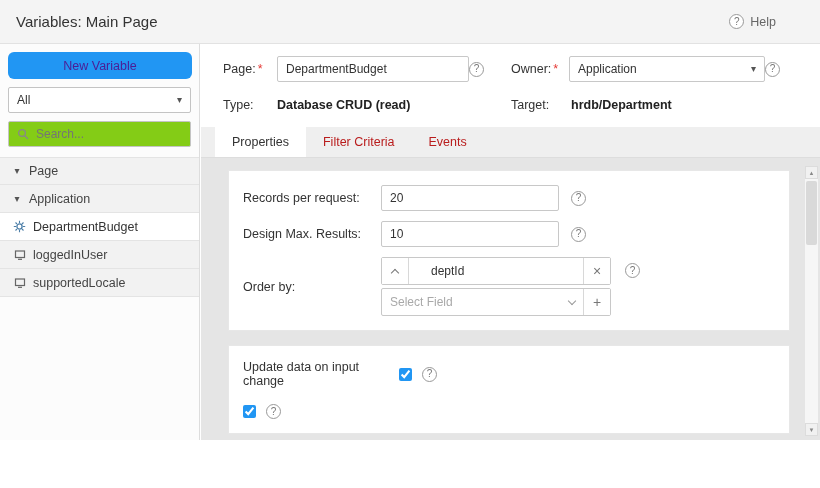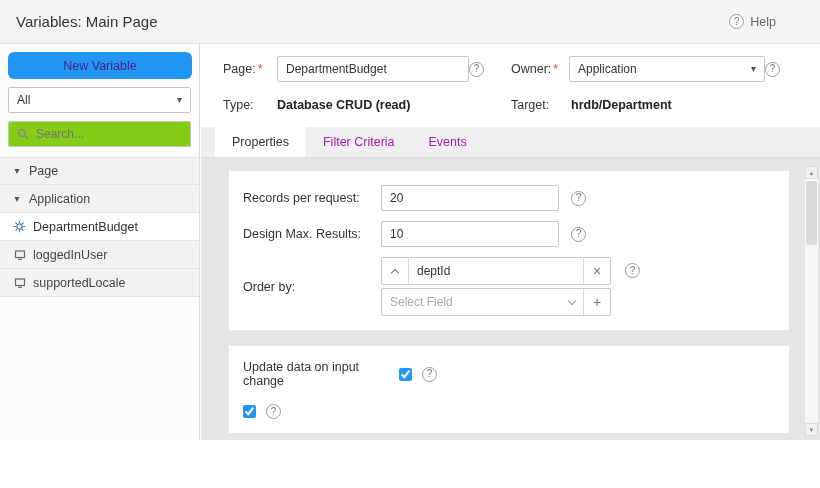--- a/index.html
+++ b/index.html
@@ -56,21 +56,21 @@
   .owner-select { width:196px; margin-left:4px; height:26px; border:1px solid #c8c8c8;
                   border-radius:2px; background:#fff; display:flex; align-items:center;
                   justify-content:space-between; padding:0 8px; font-size:12px; color:#333;
                   cursor:pointer; }
   .sel-caret { color:#555; font-size:10px; line-height:1; }
   .fvalue { font-size:12.5px; font-weight:700; color:#222; margin-left:6px; }
   .type-row { padding-top:16px; }
 
   .tabstrip { margin-top:15px; height:31px; background:#efefef; border-bottom:1px solid #ddd;
               display:flex; padding-left:14px; }
-  .tab { padding:0 17px; line-height:31px; font-size:12.5px; color:#a21caf; cursor:pointer; }
+  .tab { padding:0 17px; line-height:31px; font-size:12.5px; color:#b91c1c; cursor:pointer; }
   .tab.active { background:#fff; color:#333; }
 
   .content { flex:1; background:#e5e5e5; padding:12px 30px 0 27px; overflow:hidden; }
   .card { background:#fff; border:1px solid #e7e7e7; padding:14px; }
   .card + .card { margin-top:14px; }
 
   .prop-row { display:flex; align-items:center; }
   .prop-row + .prop-row { margin-top:10px; }
   .plabel { width:138px; min-width:138px; font-size:12.5px; color:#333; }
   .prop-input { width:178px; }
@@ -79,21 +79,21 @@
   .ob-wrap { display:flex; align-items:flex-start; }
   .orderby { width:230px; }
   .ob-row { display:flex; align-items:stretch; border:1px solid #c8c8c8; border-radius:2px;
             background:#fff; height:28px; }
   .ob-row + .ob-row { margin-top:3px; }
   .ob-cell { width:27px; min-width:27px; display:flex; align-items:center; justify-content:center;
              background:#fff; border:none; cursor:pointer; padding:0; font-family:inherit; }
   .ob-cell.left { border-right:1px solid #d8d8d8; }
   .ob-cell.right { border-left:1px solid #d8d8d8; color:#777; font-size:14px; }
   .ob-input { flex:1; min-width:0; border:none; outline:none; padding:0 8px; font-size:12px;
-              color:#333; font-family:inherit; }
+              color:#333; font-family:inherit;margin-left:14px; }
   .sf { flex:1; display:flex; align-items:center; justify-content:space-between; padding:0 8px;
         color:#a9a9a9; font-size:12px; cursor:pointer; }
   .ob-wrap .qmark { margin-left:14px; margin-top:6px; }
 
   .chev { display:inline-block; width:6px; height:6px; border-right:1.5px solid #777;
           border-bottom:1.5px solid #777; }
   .chev.up { transform:rotate(-135deg); margin-top:3px; }
   .chev.down { transform:rotate(45deg); margin-top:-3px; border-color:#999; }
 
   .chk-row { display:flex; align-items:center; }

